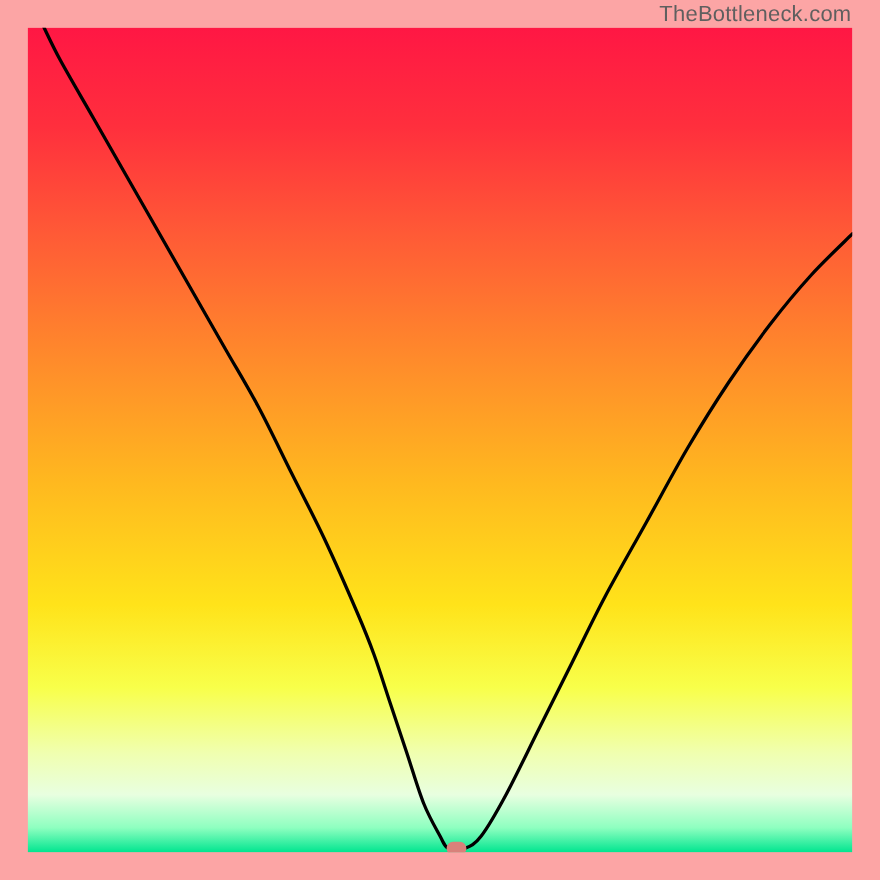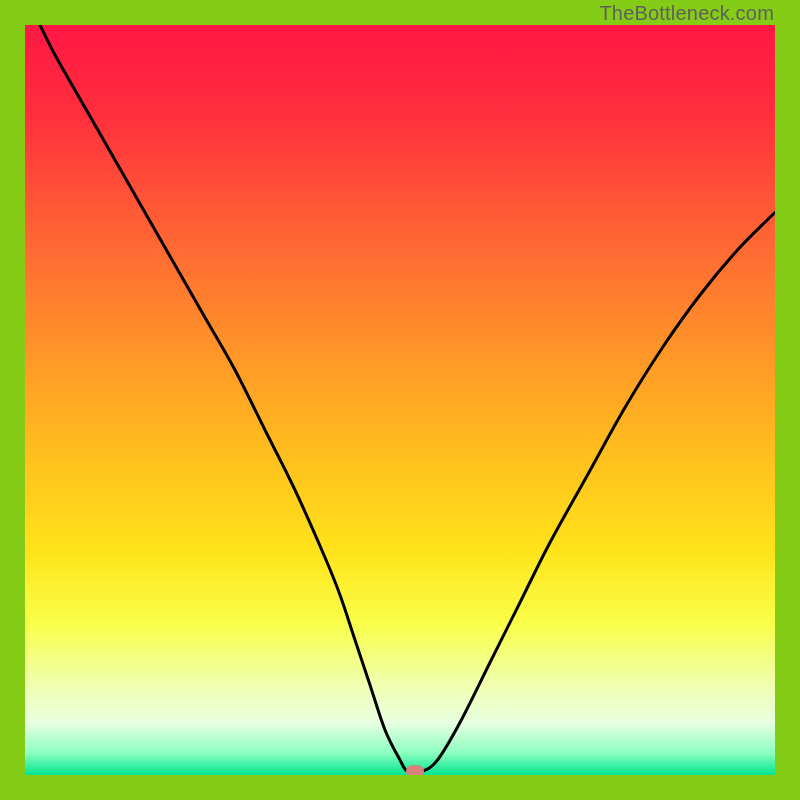--- a/index.html
+++ b/index.html
@@ -10,21 +10,21 @@
     background: #000;
     position: relative;
     font-family: Arial, Helvetica, sans-serif;
   }
   .frame {
     position: absolute;
     top: 0;
     left: 0;
     width: 800px;
     height: 800px;
-    background: #84cc16;
+    background: #fca5a5;
   }
   .plot-area {
     position: absolute;
     top: 25px;
     left: 25px;
     width: 750px;
     height: 750px;
     overflow: hidden;
   }
   .watermark {

